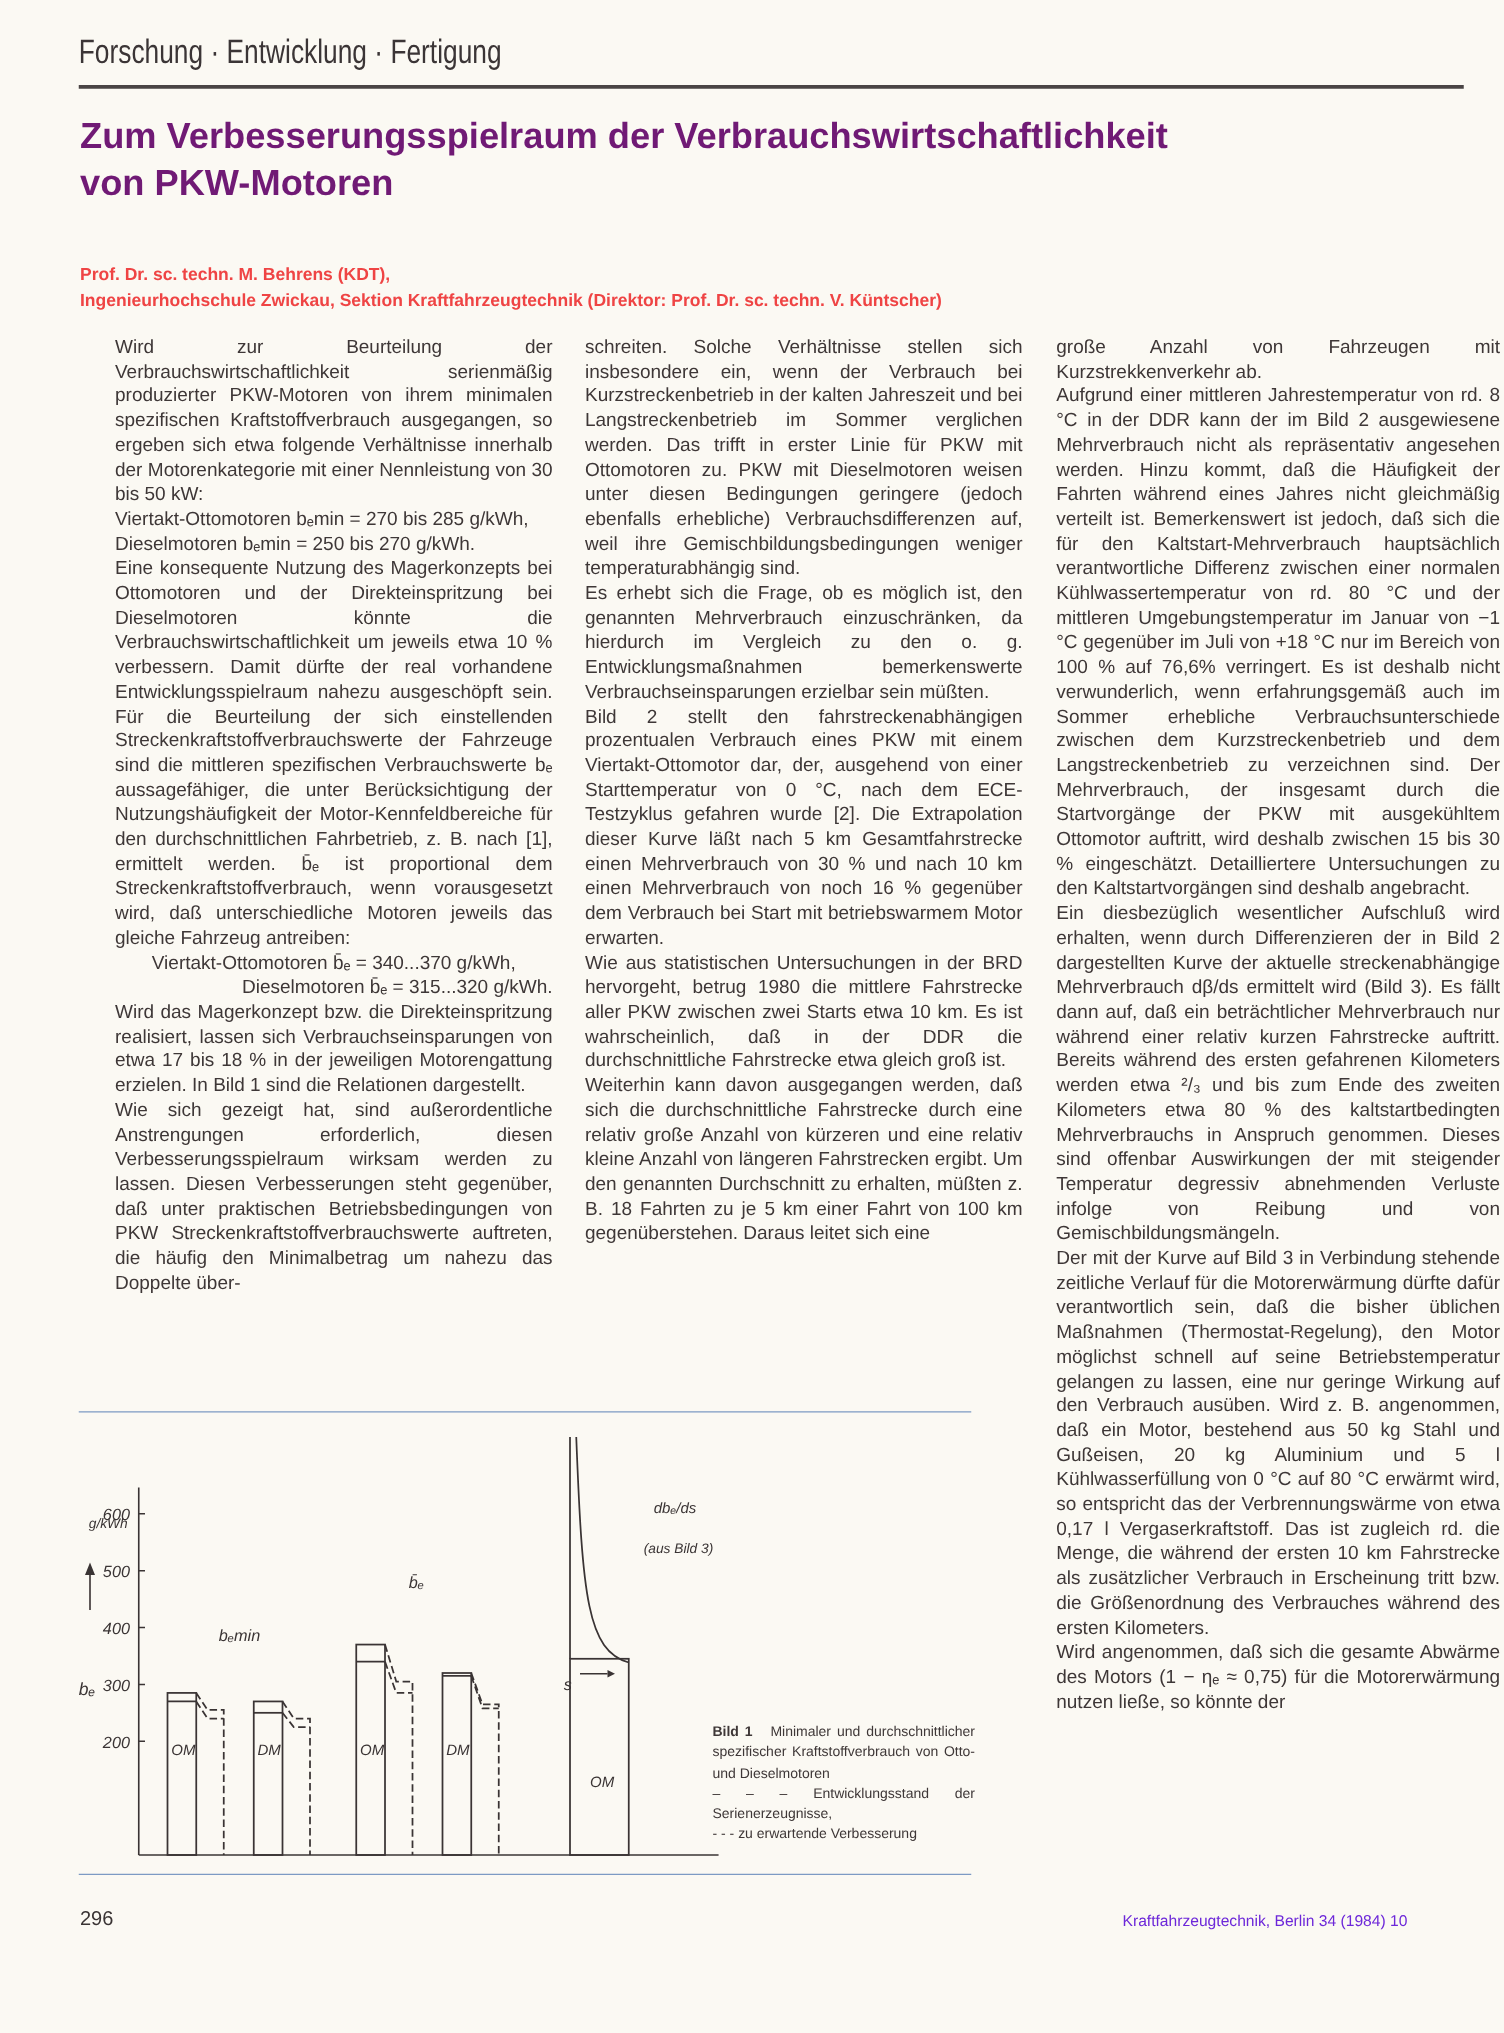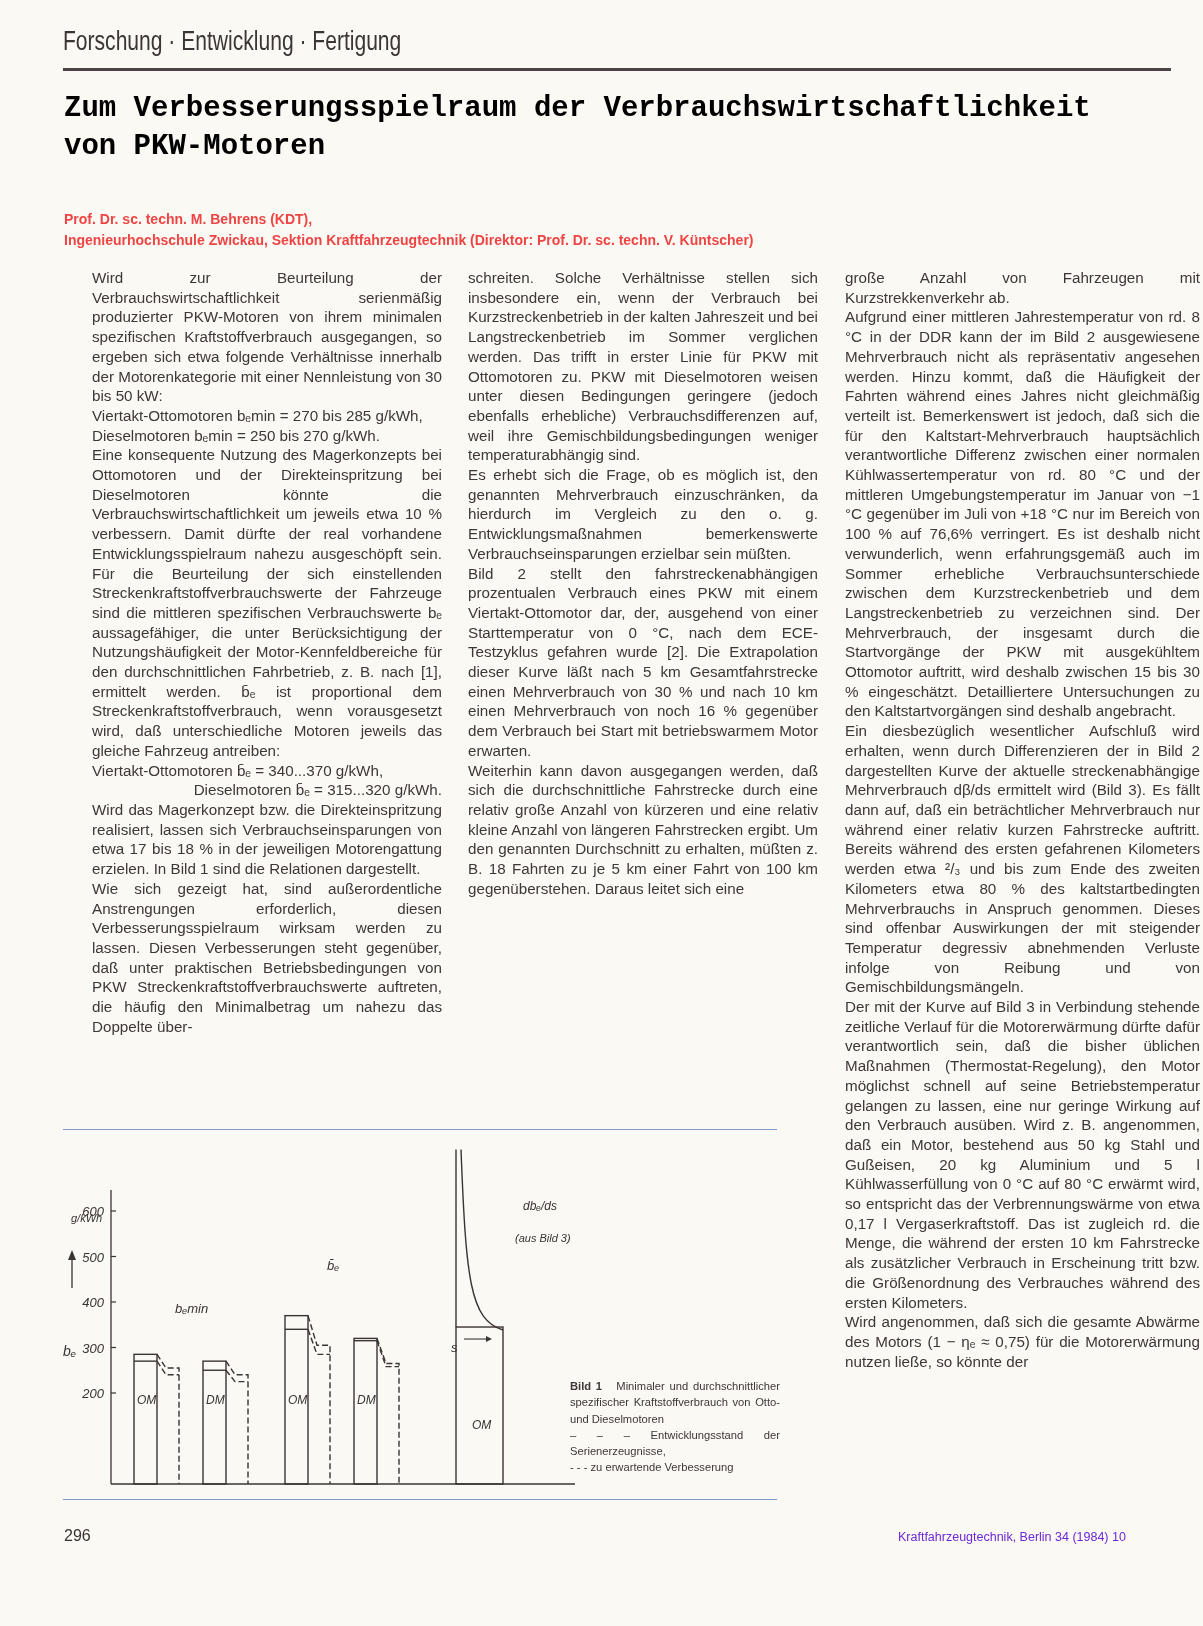--- a/index.html
+++ b/index.html
@@ -1,19 +1,19 @@
 <!DOCTYPE html>
 <html><head>
 <meta charset="utf-8">
 <style>
   html,body{margin:0;padding:0;}
   body{width:1203px;height:1626px;background:#fbf9f3;position:relative;overflow:hidden;color:#3a3434;font-family:"Liberation Sans",sans-serif;}
   .section-head{position:absolute;left:63px;top:26px;font-family:"Liberation Sans",sans-serif;font-size:27px;transform:scaleX(0.78);transform-origin:left top;color:#3b3536;letter-spacing:0px;white-space:nowrap;}
   .rule-top{position:absolute;left:63px;top:68px;width:1108px;height:3px;background:#4a4444;}
-  .title{position:absolute;left:64px;top:90px;width:1110px;font-family:Liberation Mono, monospace;font-weight:bold;font-size:29px;line-height:38px;color:#000000;}
+  .title{position:absolute;left:64px;top:90px;width:1110px;font-family:Liberation Sans, sans-serif;font-weight:bold;font-size:29px;line-height:38px;color:#701a75;}
   .authors{position:absolute;left:64px;top:209px;font-size:14px;line-height:21px;font-weight:bold;color:#ef4444;}
   .authors div{white-space:nowrap;}
   .col{position:absolute;top:268px;font-size:15.2px;line-height:19.7px;text-align:justify;color:#3e3737;margin-left:28px;}
   .col p{margin:0;}
   .col1{left:64px;width:350px;}
   .col2{left:440px;width:350px;}
   .col3{left:817px;width:355px;}
   .fig-rule{position:absolute;left:63px;width:714px;height:1px;background:#7d9ac4;}
   .figure{position:absolute;left:55px;top:1130px;width:520px;height:370px;}
   .caption{position:absolute;left:570px;top:1378px;width:210px;font-size:11.2px;line-height:16.3px;text-align:justify;color:#3e3737;}
@@ -36,30 +36,31 @@
 <div class="authors">
   <div>Prof. Dr. sc. techn. M. Behrens (KDT),</div>
   <div>Ingenieurhochschule Zwickau, Sektion Kraftfahrzeugtechnik (Direktor: Prof. Dr. sc. techn. V. Küntscher)</div>
 </div>
 
 <div class="col col1">
   <p>Wird zur Beurteilung der Verbrauchswirtschaftlichkeit serienmäßig produzierter PKW-Motoren von ihrem minimalen spezifischen Kraftstoffverbrauch ausgegangen, so ergeben sich etwa folgende Verhältnisse innerhalb der Motorenkategorie mit einer Nennleistung von 30 bis 50 kW:</p>
   <p style="text-align:left">Viertakt-Ottomotoren bₑmin = 270 bis 285 g/kWh,</p>
   <p style="text-align:left">Dieselmotoren bₑmin = 250 bis 270 g/kWh.</p>
   <p>Eine konsequente Nutzung des Magerkonzepts bei Ottomotoren und der Direkteinspritzung bei Dieselmotoren könnte die Verbrauchswirtschaftlichkeit um jeweils etwa 10 % verbessern. Damit dürfte der real vorhandene Entwicklungsspielraum nahezu ausgeschöpft sein. Für die Beurteilung der sich einstellenden Streckenkraftstoffverbrauchswerte der Fahrzeuge sind die mittleren spezifischen Verbrauchswerte bₑ aussagefähiger, die unter Berücksichtigung der Nutzungshäufigkeit der Motor-Kennfeldbereiche für den durchschnittlichen Fahrbetrieb, z. B. nach [1], ermittelt werden. b̄ₑ ist proportional dem Streckenkraftstoffverbrauch, wenn vorausgesetzt wird, daß unterschiedliche Motoren jeweils das gleiche Fahrzeug antreiben:</p>
-  <p style="text-align:left">Viertakt-Ottomotoren b̄ₑ = 340...370 g/kWh,</p>
+  <p style="text-align:center">Viertakt-Ottomotoren b̄ₑ = 340...370 g/kWh,</p>
   <p style="text-align:right">Dieselmotoren b̄ₑ = 315...320 g/kWh.</p>
   <p>Wird das Magerkonzept bzw. die Direkteinspritzung realisiert, lassen sich Verbrauchseinsparungen von etwa 17 bis 18 % in der jeweiligen Motorengattung erzielen. In Bild 1 sind die Relationen dargestellt.</p>
   <p>Wie sich gezeigt hat, sind außerordentliche Anstrengungen erforderlich, diesen Verbesserungsspielraum wirksam werden zu lassen. Diesen Verbesserungen steht gegenüber, daß unter praktischen Betriebsbedingungen von PKW Streckenkraftstoffverbrauchswerte auftreten, die häufig den Minimalbetrag um nahezu das Doppelte über-</p>
 </div>
 
 <div class="col col2">
   <p>schreiten. Solche Verhältnisse stellen sich insbesondere ein, wenn der Verbrauch bei Kurzstreckenbetrieb in der kalten Jahreszeit und bei Langstreckenbetrieb im Sommer verglichen werden. Das trifft in erster Linie für PKW mit Ottomotoren zu. PKW mit Dieselmotoren weisen unter diesen Bedingungen geringere (jedoch ebenfalls erhebliche) Verbrauchsdifferenzen auf, weil ihre Gemischbildungsbedingungen weniger temperaturabhängig sind.</p>
   <p>Es erhebt sich die Frage, ob es möglich ist, den genannten Mehrverbrauch einzuschränken, da hierdurch im Vergleich zu den o. g. Entwicklungsmaßnahmen bemerkenswerte Verbrauchseinsparungen erzielbar sein müßten.</p>
   <p>Bild 2 stellt den fahrstreckenabhängigen prozentualen Verbrauch eines PKW mit einem Viertakt-Ottomotor dar, der, ausgehend von einer Starttemperatur von 0 °C, nach dem ECE-Testzyklus gefahren wurde [2]. Die Extrapolation dieser Kurve läßt nach 5 km Gesamtfahrstrecke einen Mehrverbrauch von 30 % und nach 10 km einen Mehrverbrauch von noch 16 % gegenüber dem Verbrauch bei Start mit betriebswarmem Motor erwarten.</p>
+  <p>Wie aus statistischen Untersuchungen in der BRD hervorgeht, betrug 1980 die mittlere Fahrstrecke aller PKW zwischen zwei Starts etwa 10 km. Es ist wahrscheinlich, daß in der DDR die durchschnittliche Fahrstrecke etwa gleich groß ist.</p>
   <p>Weiterhin kann davon ausgegangen werden, daß sich die durchschnittliche Fahrstrecke durch eine relativ große Anzahl von kürzeren und eine relativ kleine Anzahl von längeren Fahrstrecken ergibt. Um den genannten Durchschnitt zu erhalten, müßten z. B. 18 Fahrten zu je 5 km einer Fahrt von 100 km gegenüberstehen. Daraus leitet sich eine</p>
 </div>
 
 <div class="col col3">
   <p>große Anzahl von Fahrzeugen mit Kurzstrekkenverkehr ab.</p>
   <p>Aufgrund einer mittleren Jahrestemperatur von rd. 8 °C in der DDR kann der im Bild 2 ausgewiesene Mehrverbrauch nicht als repräsentativ angesehen werden. Hinzu kommt, daß die Häufigkeit der Fahrten während eines Jahres nicht gleichmäßig verteilt ist. Bemerkenswert ist jedoch, daß sich die für den Kaltstart-Mehrverbrauch hauptsächlich verantwortliche Differenz zwischen einer normalen Kühlwassertemperatur von rd. 80 °C und der mittleren Umgebungstemperatur im Januar von −1 °C gegenüber im Juli von +18 °C nur im Bereich von 100 % auf 76,6% verringert. Es ist deshalb nicht verwunderlich, wenn erfahrungsgemäß auch im Sommer erhebliche Verbrauchsunterschiede zwischen dem Kurzstreckenbetrieb und dem Langstreckenbetrieb zu verzeichnen sind. Der Mehrverbrauch, der insgesamt durch die Startvorgänge der PKW mit ausgekühltem Ottomotor auftritt, wird deshalb zwischen 15 bis 30 % eingeschätzt. Detailliertere Untersuchungen zu den Kaltstartvorgängen sind deshalb angebracht.</p>
   <p>Ein diesbezüglich wesentlicher Aufschluß wird erhalten, wenn durch Differenzieren der in Bild 2 dargestellten Kurve der aktuelle streckenabhängige Mehrverbrauch dβ/ds ermittelt wird (Bild 3). Es fällt dann auf, daß ein beträchtlicher Mehrverbrauch nur während einer relativ kurzen Fahrstrecke auftritt. Bereits während des ersten gefahrenen Kilometers werden etwa ²/₃ und bis zum Ende des zweiten Kilometers etwa 80 % des kaltstartbedingten Mehrverbrauchs in Anspruch genommen. Dieses sind offenbar Auswirkungen der mit steigender Temperatur degressiv abnehmenden Verluste infolge von Reibung und von Gemischbildungsmängeln.</p>
   <p>Der mit der Kurve auf Bild 3 in Verbindung stehende zeitliche Verlauf für die Motorerwärmung dürfte dafür verantwortlich sein, daß die bisher üblichen Maßnahmen (Thermostat-Regelung), den Motor möglichst schnell auf seine Betriebstemperatur gelangen zu lassen, eine nur geringe Wirkung auf den Verbrauch ausüben. Wird z. B. angenommen, daß ein Motor, bestehend aus 50 kg Stahl und Gußeisen, 20 kg Aluminium und 5 l Kühlwasserfüllung von 0 °C auf 80 °C erwärmt wird, so entspricht das der Verbrennungswärme von etwa 0,17 l Vergaserkraftstoff. Das ist zugleich rd. die Menge, die während der ersten 10 km Fahrstrecke als zusätzlicher Verbrauch in Erscheinung tritt bzw. die Größenordnung des Verbrauches während des ersten Kilometers.</p>
   <p>Wird angenommen, daß sich die gesamte Abwärme des Motors (1 − ηₑ ≈ 0,75) für die Motorerwärmung nutzen ließe, so könnte der</p>
 </div>

